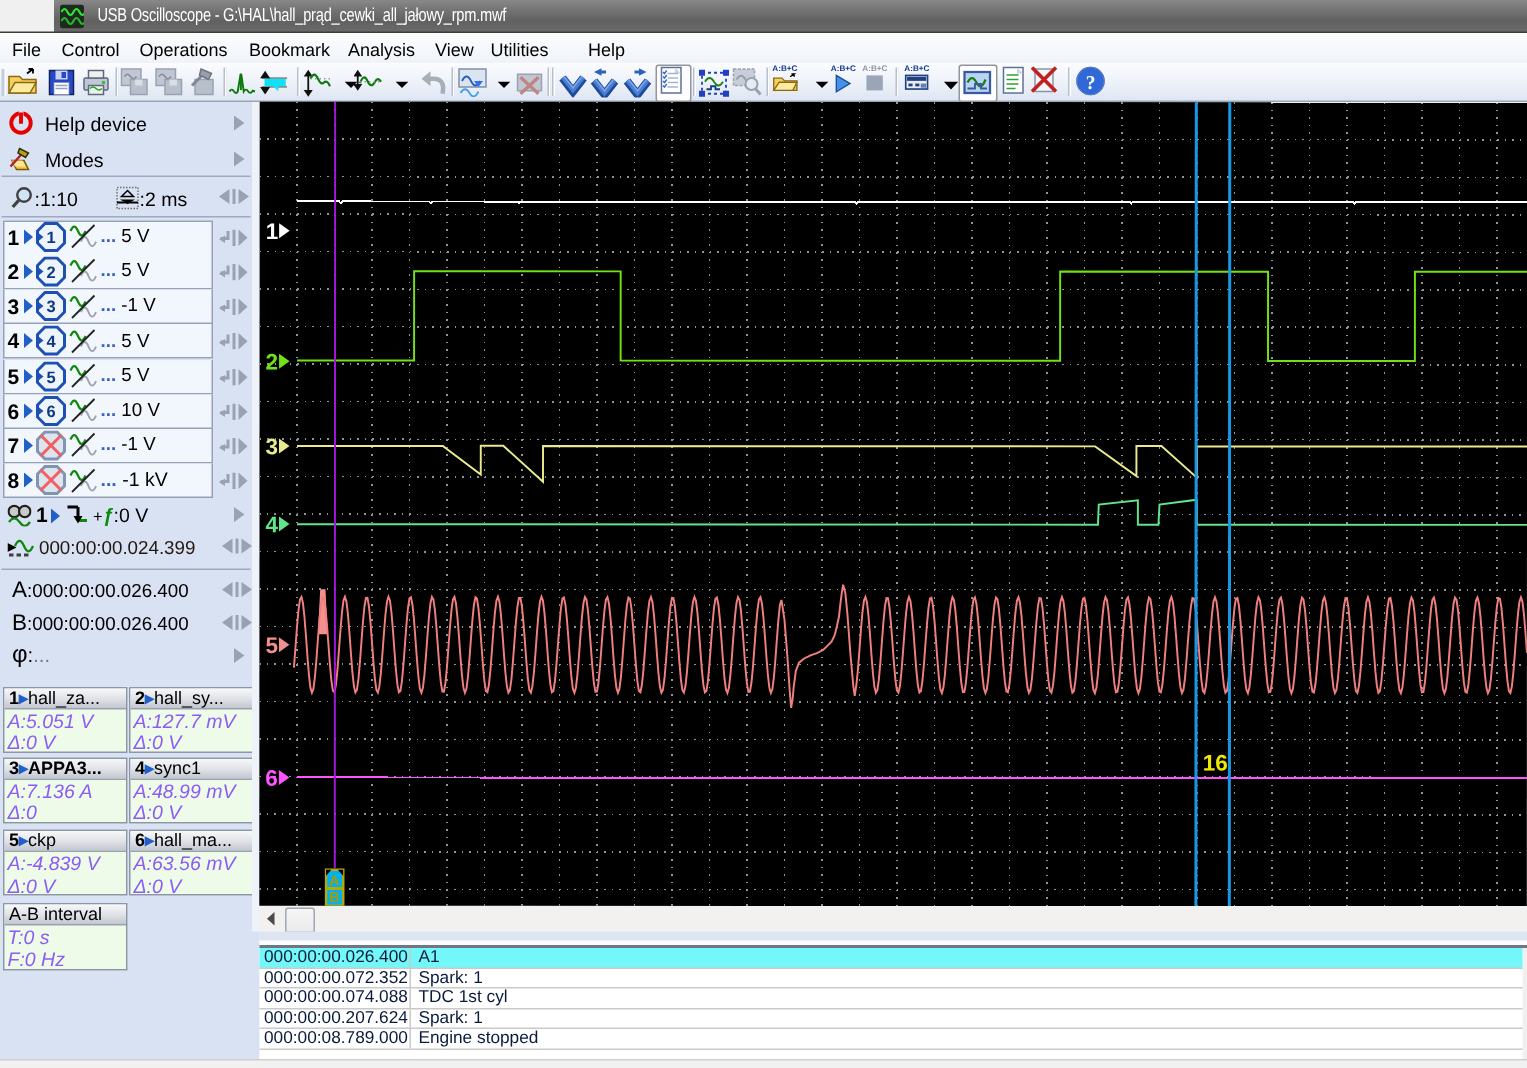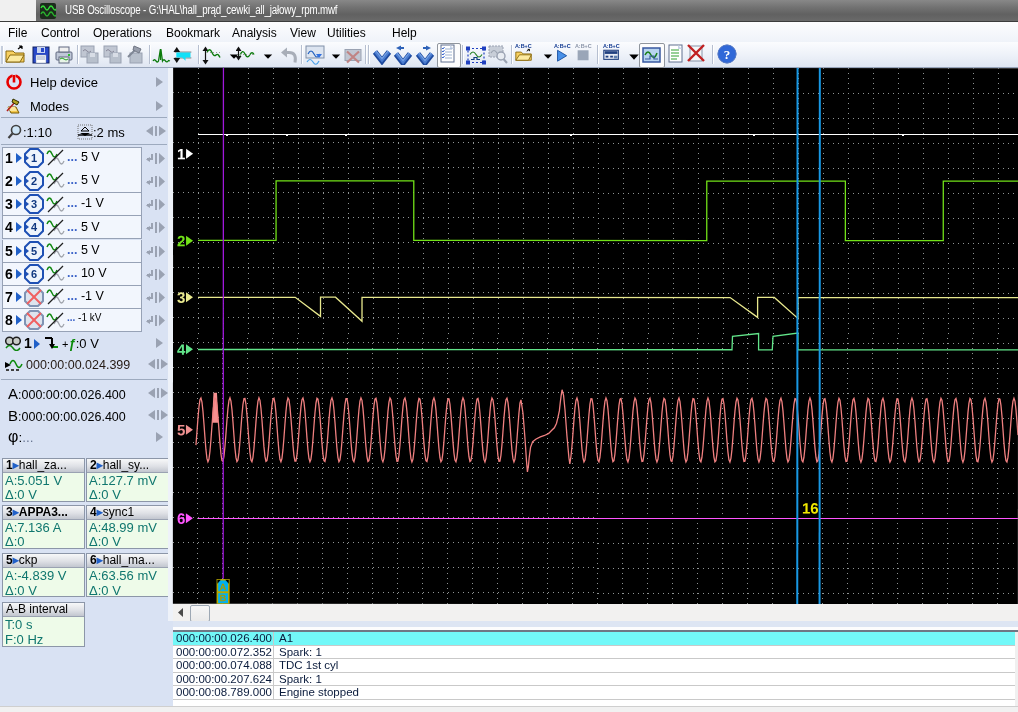--- a/index.html
+++ b/index.html
@@ -18,21 +18,21 @@
 
 #panel{left:0;top:68px;width:168px;height:638px;background:#d9e2f3;}
 #split{left:168px;top:68px;width:5px;height:553px;background:#eef2f9;}
 .sep{position:absolute;left:1px;width:166px;height:1px;background:#9daabe;}
 .chbox{position:absolute;left:2px;width:138px;background:#f2f6fd;border:1px solid #97a2b6;border-top:none;font-size:13px;}
 .arrR{width:0;height:0;border-left:7px solid #9aa2b2;border-top:5px solid transparent;border-bottom:5px solid transparent;position:absolute;}
 .arrL{width:0;height:0;border-right:7px solid #9aa2b2;border-top:5px solid transparent;border-bottom:5px solid transparent;position:absolute;}
 .vbar{width:2px;height:10px;background:#9aa2b2;position:absolute;}
 .mbox{position:absolute;border:1px solid #8c96a8;background:#eefbe9;}
 .mbox .hd{height:13px;background:linear-gradient(180deg,#f7f8f9,#dfe1e6 55%,#c2c6cf);border-bottom:1px solid #9aa2b2;font-size:12px;font-weight:bold;color:#000;padding-left:3px;line-height:13px;white-space:nowrap;overflow:hidden;}
-.mbox .bd{font-size:13px;color:#0f766e;padding:1px 0 0 2px;line-height:14.5px;white-space:nowrap;}
+.mbox .bd{font-size:13px;color:#8b5cf6;padding:1px 0 0 2px;line-height:14.5px;white-space:nowrap;font-style:italic;}
 
 #plot{left:173px;top:68px;width:845px;height:536px;background:#000;}
 
 #hsb{left:173px;top:604px;width:845px;height:17px;background:#f2f1f0;}
 #hsb .thumb{position:absolute;left:17px;top:1px;width:18px;height:15px;background:linear-gradient(180deg,#f6f6f6,#eaeaea);border:1px solid #9da8b4;border-radius:2px;}
 #gap1{left:173px;top:621px;width:845px;height:6px;background:#dde5f3;}
 #gap2{left:173px;top:627px;width:845px;height:3px;background:#fcfcfd;}
 #gap3{left:173px;top:630px;width:845px;height:2px;background:#6f7784;}
 
 #tbl{left:173px;top:632px;width:842px;height:74px;background:#fff;font-size:11.5px;color:#0a1b3c;}
@@ -450,21 +450,21 @@
 <svg class="abs" style="left:24px;top:242.10000000000002px" width="20" height="21">
       <polygon points="6,1 14,1 19,6 19,14 14,19 6,19 1,14 1,6" fill="#dde4ee" stroke="#8094b4" stroke-width="2"></polygon>
       <line x1="3" y1="3" x2="17" y2="17" stroke="#f06060" stroke-width="2"></line>
       <line x1="17" y1="3" x2="3" y2="17" stroke="#f06060" stroke-width="2"></line>
     </svg>
 <svg class="abs" style="left:46px;top:242.60000000000002px" width="20" height="19">
       <path d="M1 6 Q3.5 0 6 6 T11 6" fill="none" stroke="#108810" stroke-width="1.5"></path>
       <path d="M8 13 Q10.5 7 13 13 T18 13" fill="none" stroke="#a0a4ac" stroke-width="1.3"></path>
       <line x1="2" y1="17" x2="17" y2="2" stroke="#202020" stroke-width="1.2"></line>
     </svg>
-<div class="ab" style="left:67px;top:244.3px;font-size:10px"><span style="color:#3b62c8;font-weight:bold">...</span> -1 kV</div>
+<div class="ab" style="left:67px;top:244.3px;font-size:13px"><span style="color:#3b62c8;font-weight:bold">...</span> -1 kV</div>
 <svg class="abs" style="left:146px;top:247.1px" width="20" height="11">
       <path d="M6 1 L6 6 L1 6" fill="none" stroke="#9aa2b2" stroke-width="2"></path>
       <polygon points="4,4 4,9 0,6.5" fill="#9aa2b2"></polygon>
       <rect x="9" y="0" width="2" height="11" fill="#9aa2b2"></rect>
       <polygon points="13,0 19,5.5 13,11" fill="#9aa2b2"></polygon>
     </svg>
 <svg class="abs" style="left:5px;top:267px" width="16" height="16">
       <circle cx="4.5" cy="6" r="3.8" fill="#c8ccc8" stroke="#202020" stroke-width="1.5"></circle>
       <circle cx="11.5" cy="6" r="3.8" fill="#c8ccc8" stroke="#202020" stroke-width="1.5"></circle>
       <path d="M1 13 Q4.5 8 8 13 T15 13" fill="none" stroke="#108810" stroke-width="1.5"></path>

